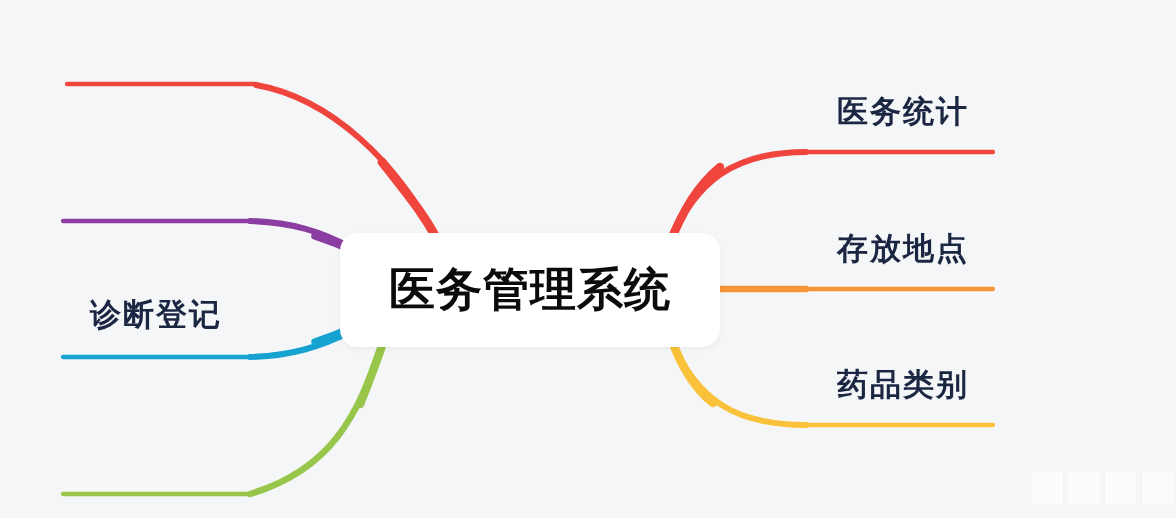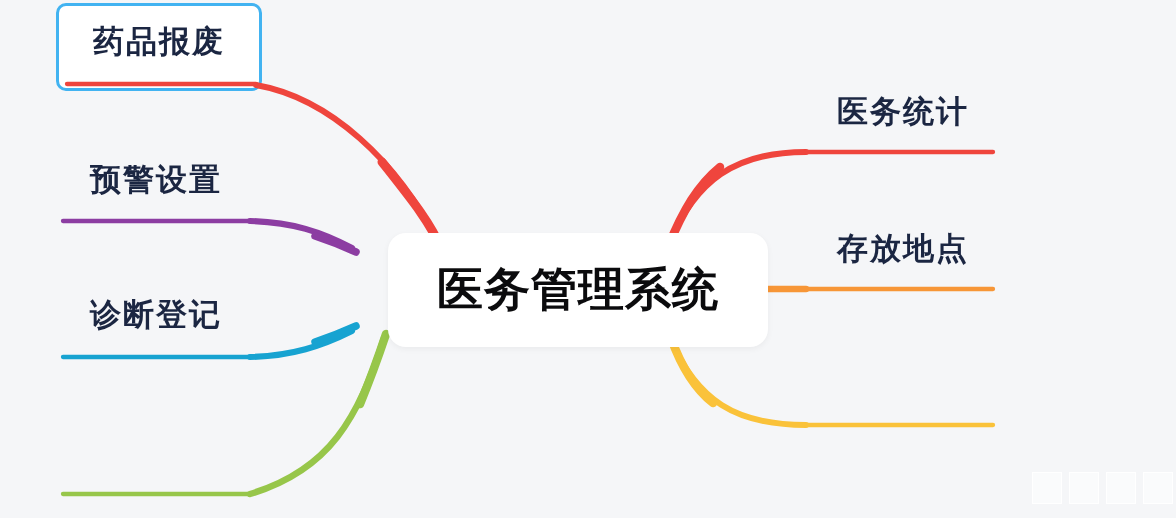--- a/index.html
+++ b/index.html
@@ -23,37 +23,33 @@
     font-size:31px;font-weight:800;color:#1b2642;
     letter-spacing:2px;line-height:34px;white-space:nowrap;
     cursor:default;
   }
 
   .central-topic{
     position:absolute;left:340px;top:233px;width:380px;height:114px;
     background:#ffffff;border-radius:18px;z-index:3;
     display:flex;align-items:center;justify-content:center;
     box-shadow:0 2px 6px rgba(0,0,0,0.05);
-    margin-left:48px;
   }
   .central-topic .central-label{
     font-size:46px;font-weight:900;color:#0b0b0d;letter-spacing:1px;white-space:nowrap;
   }
 
   .watermark{position:absolute;z-index:1;width:28px;height:30px;
     background:rgba(255,255,255,0.5);border:1px solid rgba(255,255,255,0.85);}
 </style>
 </head>
 <body>
 
 <div class="stage">
 
-  <div class="selected-frame">
-    <span class="topic-label">药品报废</span>
-  </div>
 
   <svg class="mindmap-svg" width="1176" height="518" viewBox="0 0 1176 518" fill="none" stroke-linecap="round">
 
     <path stroke-width="4.3" d="M 67 84 H 256" stroke="#ef453d"></path>
     <path stroke-width="6" d="M 256 85 C 330 98 398 162 438 242" stroke="#ef453d"></path>
     <path stroke-width="9" d="M 382 162 C 412 200 430 222 442 250" stroke="#ef453d"></path>
 
     <path stroke-width="4.3" d="M 63 221 H 250" stroke="#8c3da2"></path>
     <path stroke-width="6" d="M 250 221 C 292 222 322 232 352 248" stroke="#8c3da2"></path>
     <path stroke-width="7.5" d="M 315 236 C 330 241 345 247 356 252" stroke="#8c3da2"></path>
@@ -75,23 +71,23 @@
 
     <path stroke-width="6" d="M 671 340 C 697 400 735 425 806 425" stroke="#fac23a"></path>
     <path stroke-width="8.5" d="M 671 338 C 681 366 694 388 713 403" stroke="#fac23a"></path>
     <path stroke-width="4.3" d="M 806 425 H 993" stroke="#fac23a"></path>
   </svg>
 
   <div class="central-topic">
     <span class="central-label">医务管理系统</span>
   </div>
 
-  <span class="topic-label" style="left:90px;top:163px;">预警设置</span>
   <span class="topic-label" style="left:90px;top:298px;text-align:right;">诊断登记</span>
   <span class="topic-label" style="left:837px;top:95px;">医务统计</span>
   <span class="topic-label" style="left:837px;top:232px;">存放地点</span>
+  <span class="topic-label" style="left:837px;top:368px;">药品类别</span>
 
   <div class="watermark" style="left:1032px;top:472px;"></div>
   <div class="watermark" style="left:1069px;top:472px;"></div>
   <div class="watermark" style="left:1106px;top:472px;"></div>
   <div class="watermark" style="left:1143px;top:472px;"></div>
 
 </div>
 
 </body></html>

